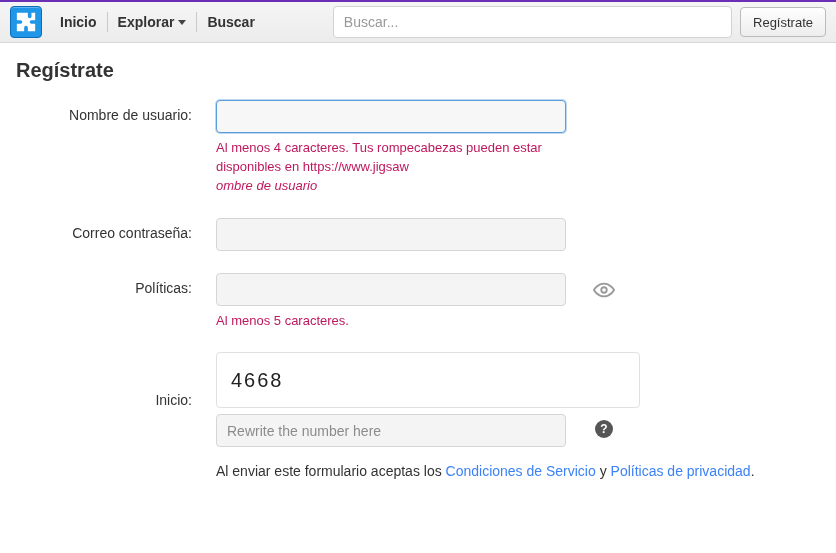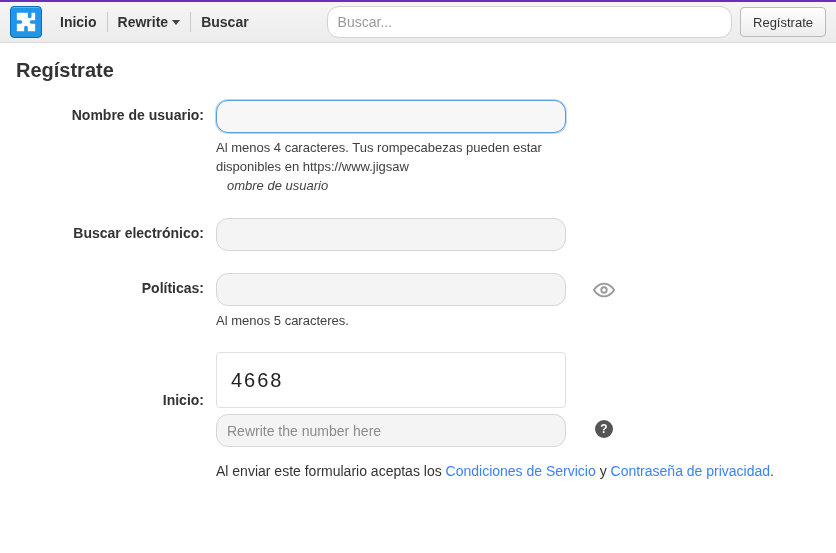--- a/index.html
+++ b/index.html
@@ -3,56 +3,56 @@
 <meta charset="utf-8">
 <style>
 * { box-sizing: border-box; margin: 0; padding: 0; }
 body { font-family: -apple-system, BlinkMacSystemFont, "Segoe UI", Arial, sans-serif; font-size: 14px; color: #333; width: 836px; height: 553px; overflow: hidden; background: #fff; }
 .topbar { height: 43px; background: linear-gradient(#f5f5f5, #ececec); border-top: 2px solid #6a2fb5; border-bottom: 1px solid #d8d8d8; display: flex; align-items: center; padding: 1px 10px; gap: 8px; }
 .logo { width: 32px; height: 32px; background: #1f96e8; border: 1px solid #0a6db5; border-radius: 4px; display: flex; align-items: center; justify-content: center; color: #fff; font-size: 22px; font-weight: bold; box-shadow: inset 0 1px 0 rgba(255,255,255,0.3); }
 .nav-links { display: flex; align-items: center; }
 .nav-link { font-weight: bold; color: #333; padding: 4px 10px; cursor: pointer; display: flex; align-items: center; gap: 4px; }
 .nav-sep { width: 1px; height: 20px; background: #c9c9c9; }
 .dropdown-caret { display: inline-block; width: 0; height: 0; border-left: 4px solid transparent; border-right: 4px solid transparent; border-top: 5px solid #444; }
-.search-input { flex: 1; height: 32px; border: 1px solid #d2d2d2; border-radius: 12px; padding: 0 10px; font-size: 14px; color: #333; background: #fff; margin-left: 60px; }
+.search-input { flex: 1; height: 32px; border: 1px solid #d2d2d2; border-radius: 4px; padding: 0 10px; font-size: 14px; color: #333; background: #fff; margin-left: 60px; }
 .search-input::placeholder { color: #999; }
 .topbar-btn { height: 30px; padding: 0 12px; border: 1px solid #bbb; border-radius: 4px; background: linear-gradient(#fefefe, #ededed); cursor: pointer; font-size: 13px; color: #333; }
 .page { padding: 16px 16px 0 16px; }
 .page-title { font-size: 20px; font-weight: bold; margin-bottom: 18px; }
 .form-row { display: flex; align-items: flex-start; margin-bottom: 22px; }
 .form-row.tight { margin-bottom: 8px; }
-.label-col { width: 200px; text-align: right; font-weight: bold; padding-top: 7px; padding-right: 12px; }
+.label-col { width: 200px; text-align: right; font-weight: normal; padding-top: 7px; padding-right: 24px; }
 .field-col { width: 368px; position: relative; }
 .side-col { width: 40px; display: flex; align-items: center; justify-content: center; padding-top: 6px; }
-.text-input { width: 350px; height: 33px; border: 1px solid #d5d5d5; border-radius: 12px; background: #f4f4f4; padding: 0 10px; font-size: 14px; color: #333; }
+.text-input { width: 350px; height: 33px; border: 1px solid #d5d5d5; border-radius: 4px; background: #f4f4f4; padding: 0 10px; font-size: 14px; color: #333; }
 .text-input.focused { border-color: #5b9dd9; box-shadow: 0 0 0 1px rgba(91,157,217,0.4); background: #f7f7f7; }
 .text-input::placeholder { color: #8c8c8c; }
-.hint { color: #404040; font-size: 13px; margin-top: 6px; line-height: 1.45; }
-.hint em { font-style: italic; margin-left: 11px; }
+.hint { color: #be185d; font-size: 13px; margin-top: 6px; line-height: 1.45; }
+.hint em { font-style: italic; }
 .eye-icon { width: 22px; height: 22px; display: inline-flex; align-items: center; justify-content: center; color: #9a9a9a; cursor: pointer; }
 .help-icon { width: 18px; height: 18px; border-radius: 50%; background: #555; color: #fff; display: inline-flex; align-items: center; justify-content: center; font-weight: bold; font-size: 12px; cursor: pointer; }
-.captcha-box { width: 350px; height: 56px; border: 1px solid #e0e0e0; border-radius: 4px; display: flex; align-items: center; padding: 0 14px; font-size: 20px; letter-spacing: 2px; color: #222; margin-bottom: 6px; background: #fff; }
+.captcha-box { width: 424px; height: 56px; border: 1px solid #e0e0e0; border-radius: 4px; display: flex; align-items: center; padding: 0 14px; font-size: 20px; letter-spacing: 2px; color: #222; margin-bottom: 6px; background: #fff; }
 .terms { color: #333; font-size: 14px; line-height: 1.5; }
 .terms a { color: #3b82f6; text-decoration: none; cursor: pointer; }
 @keyframes blink { 50% { opacity: 0; } }
 </style>
 </head>
 <body>
 
 <div class="topbar">
   <div class="logo">
     <svg width="22" height="22" viewBox="0 0 24 24" fill="#fff">
         <path d="M10 2h4v4a2 2 0 0 0 4 0V2h4v8h-4a2 2 0 0 0 0 4h4v8h-8v-4a2 2 0 0 0-4 0v4H2v-8h4a2 2 0 0 0 0-4H2V2h8z"></path>
       </svg>
   </div>
   <div class="nav-links">
     <div class="nav-link">Inicio</div>
     <div class="nav-sep"></div>
     <div class="nav-link">
-      <span>Rewrite</span>
+      <span>Explorar</span>
       <span class="dropdown-caret"></span>
     </div>
     <div class="nav-sep"></div>
     <div class="nav-link">Buscar</div>
   </div>
   <input class="search-input" placeholder="Buscar..." style="">
   <button class="topbar-btn">Regístrate</button>
 </div>
 
 <div class="page">
@@ -62,21 +62,21 @@
     <div class="label-col">Nombre de usuario:</div>
     <div class="field-col">
       <input class="text-input focused" style="">
       <div class="hint">
         <span>Al menos 4 caracteres. Tus rompecabezas pueden estar disponibles en https://www.jigsaw</span><br><em>ombre de usuario</em>
       </div>
     </div>
   </div>
 
   <div class="form-row">
-    <div class="label-col">Buscar electrónico:</div>
+    <div class="label-col">Correo contraseña:</div>
     <div class="field-col">
       <input class="text-input" style="">
     </div>
   </div>
 
   <div class="form-row">
     <div class="label-col">Políticas:</div>
     <div class="field-col">
       <input type="password" class="text-input" style="">
       <div class="hint">Al menos 5 caracteres.</div>
@@ -100,18 +100,18 @@
     </div>
     <div class="side-col" style="padding-top:68px">
       <span class="help-icon">?</span>
     </div>
   </div>
 
   <div class="form-row" style="margin-top:14px;margin-bottom:0">
     <div class="label-col"></div>
     <div class="field-col" style="width:560px">
       <div class="terms">
-        <span>Al enviar este formulario aceptas los </span><a>Condiciones de Servicio</a><span> y </span><a>Contraseña de privacidad</a><span>.</span>
+        <span>Al enviar este formulario aceptas los </span><a>Condiciones de Servicio</a><span> y </span><a>Políticas de privacidad</a><span>.</span>
       </div>
 
     </div>
   </div>
 </div>
 
 </body></html>

